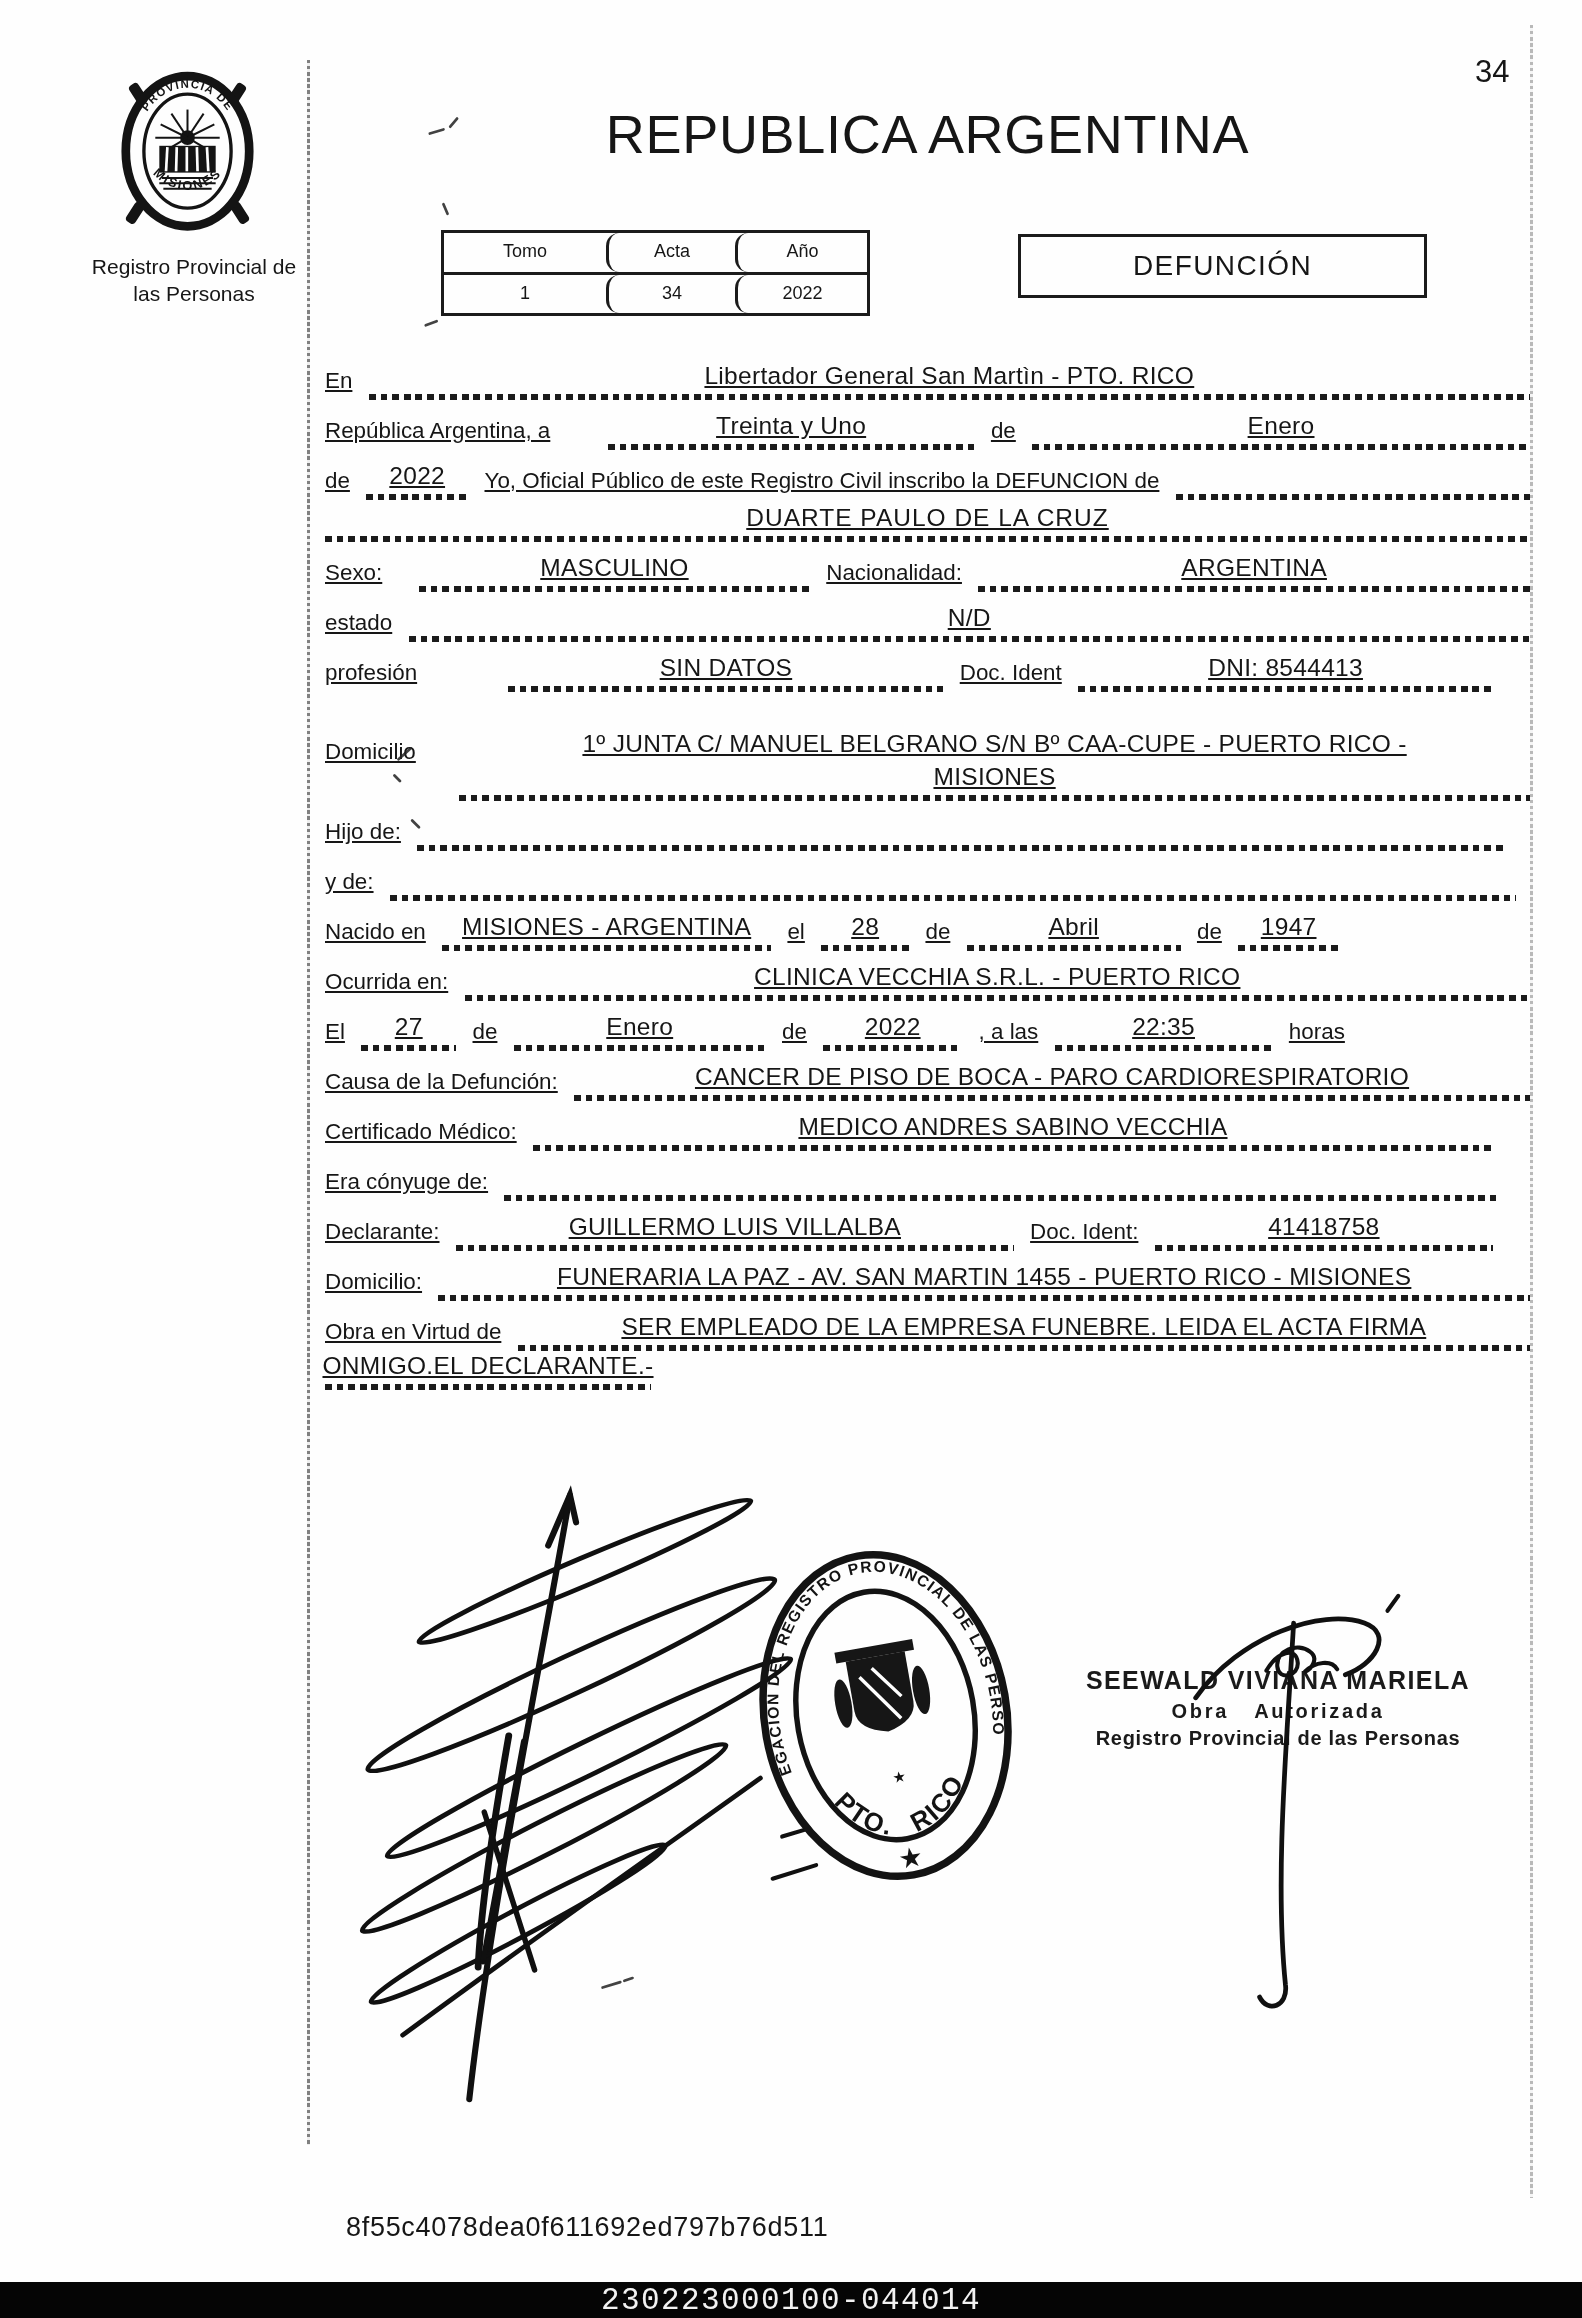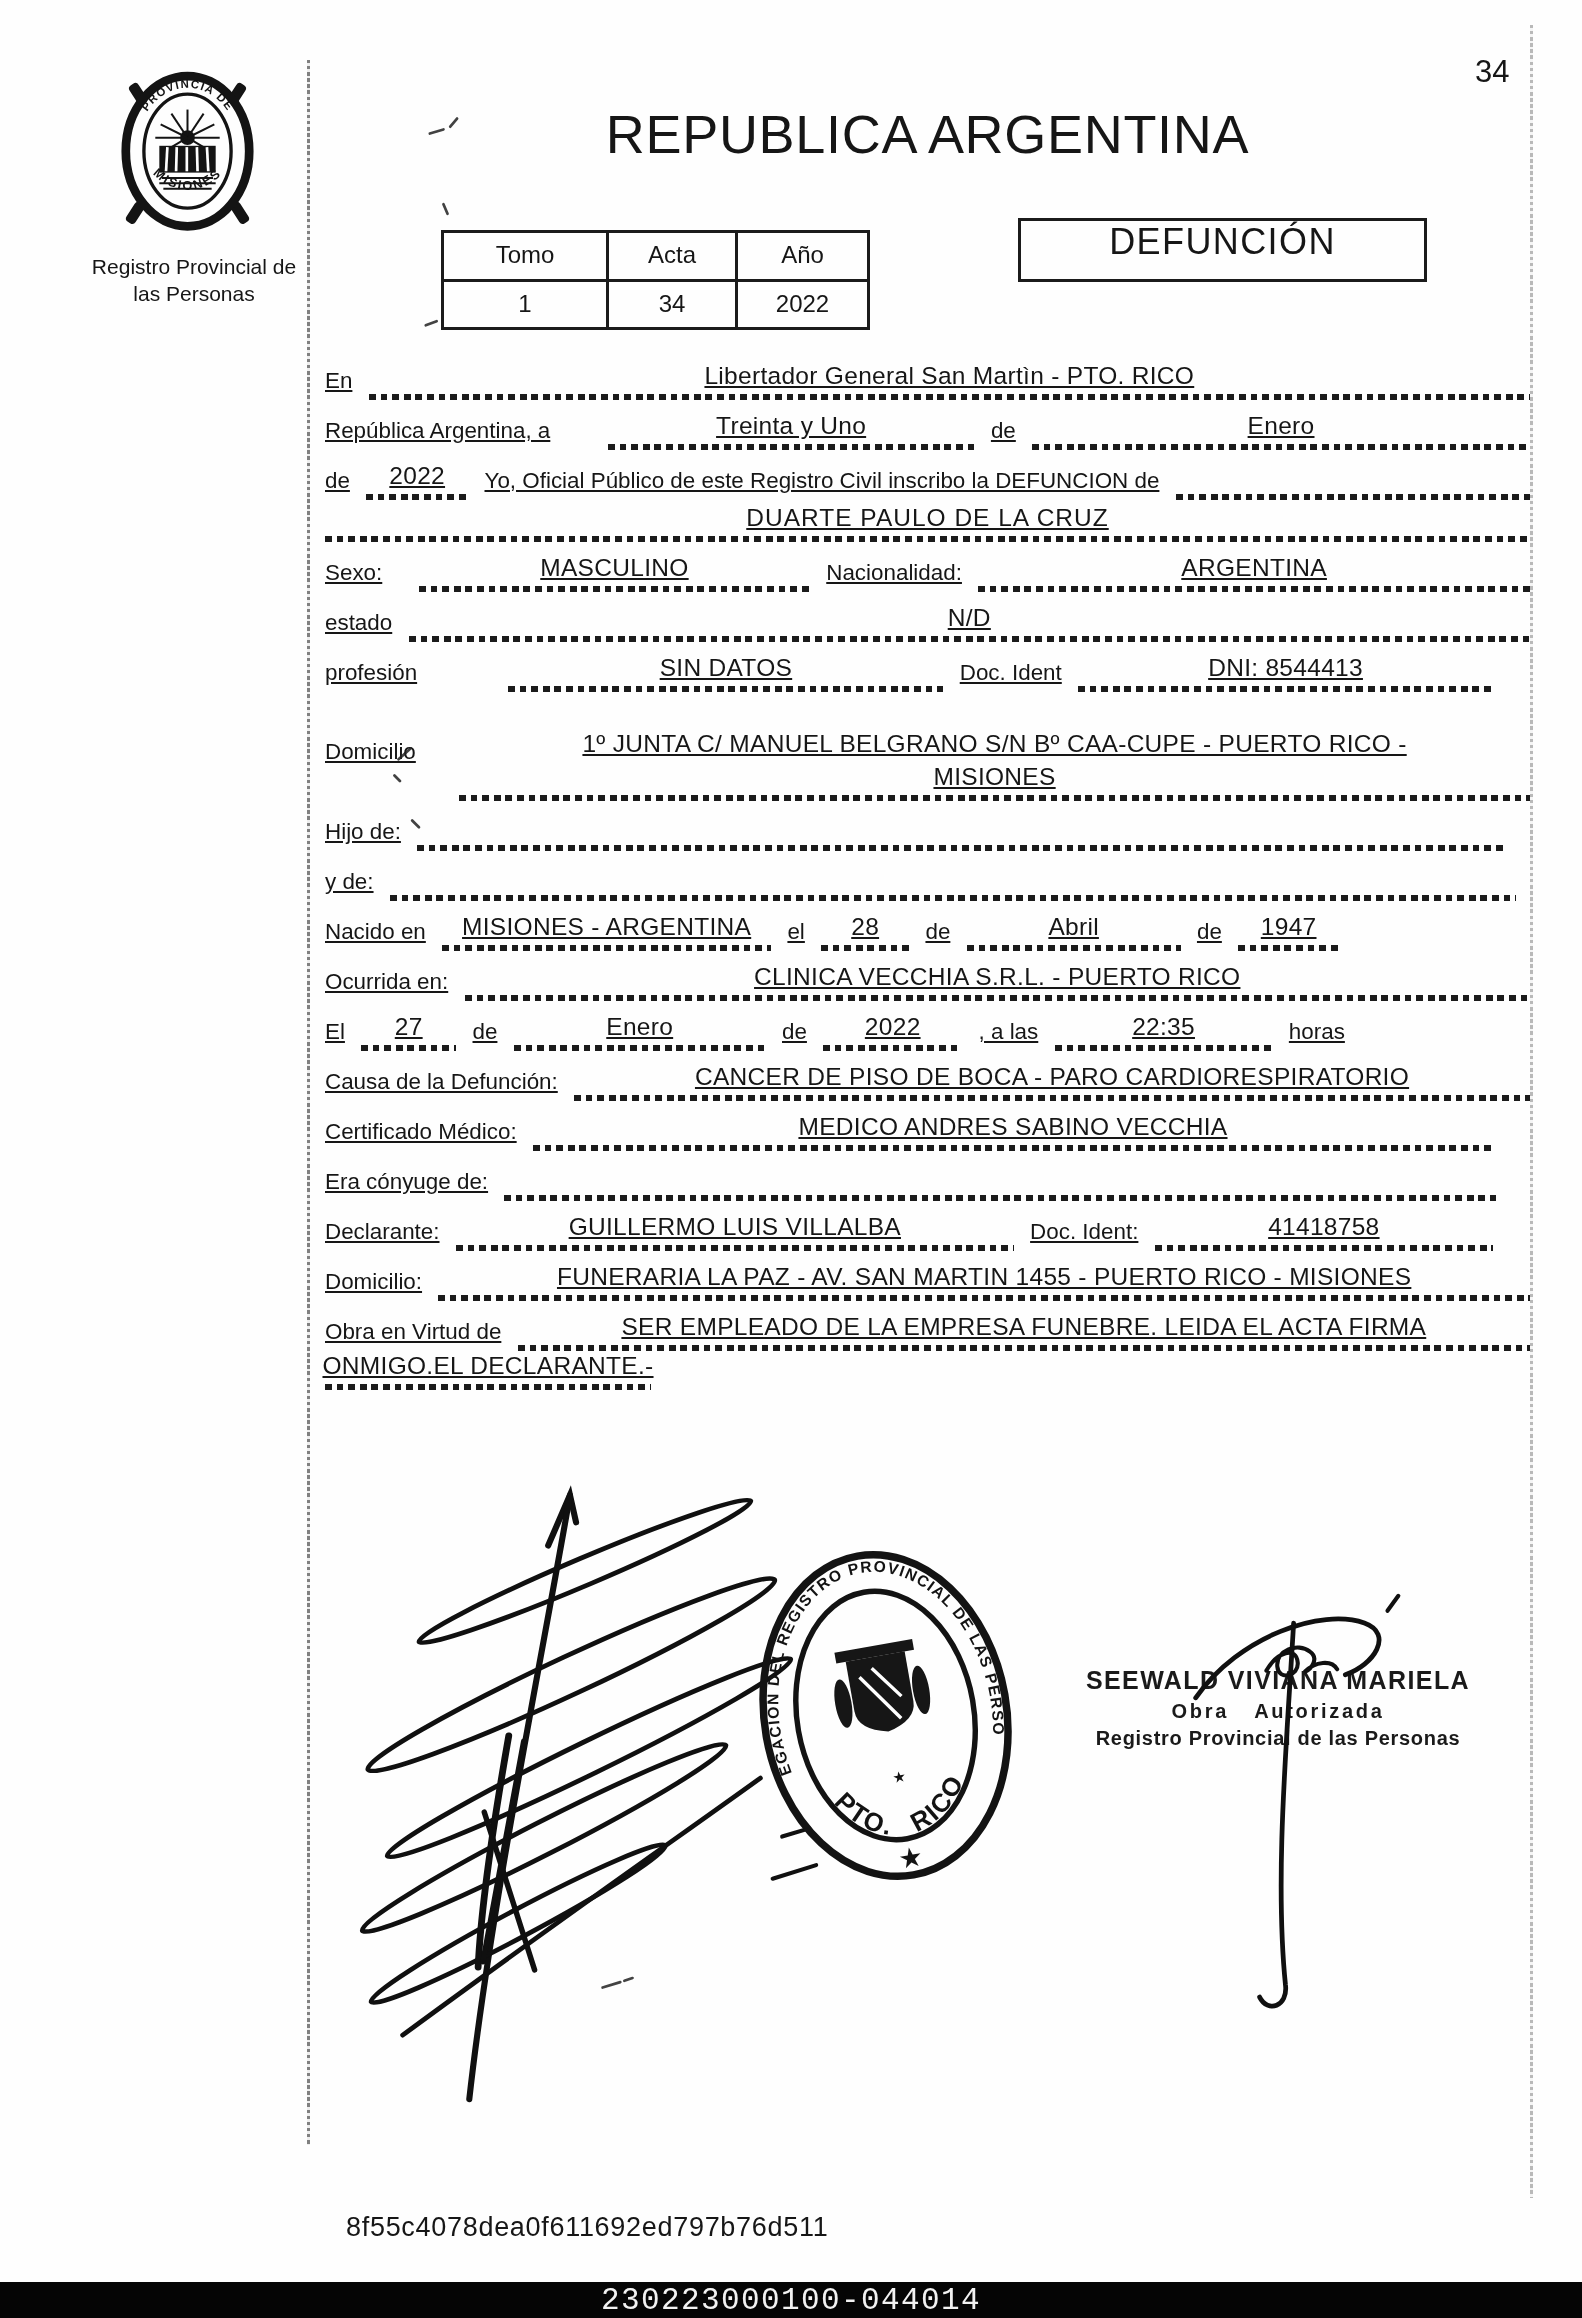--- a/index.html
+++ b/index.html
@@ -22,28 +22,28 @@
     font-size:21px; line-height:1.3; }
 
   .doc-title { position:absolute; left:325px; top:103px; width:1205px; text-align:center;
     font-size:54px; letter-spacing:0.7px; white-space:nowrap; }
 
   
   .record-table { position:absolute; left:441px; top:230px; width:423px;
     border:3.4px solid #1b1b1b; border-collapse:collapse; }
   .record-table .tr { display:flex; }
   .record-table .tr + .tr { border-top:3.4px solid #1b1b1b; }
-  .record-table .td { box-sizing:border-box; text-align:center; font-size:24px;
-    padding:8.2px 0 9.5px 0; }
+  .record-table .td { box-sizing:border-box; text-align:center; font-size:18px;
+    padding:8.2px 0 9.5px 0;border-radius:13px; }
   .record-table .td + .td { border-left:3.4px solid #1b1b1b; }
   .record-table .c1 { width:162px; } .record-table .c2 { width:129px; } .record-table .c3 { flex:1; }
 
-  .act-type-box { position:absolute; left:1018px; top:218px; width:403px; height:58px;
-    border:3.4px solid #1b1b1b; display:flex; justify-content:center;
-    font-size:36px; letter-spacing:1.4px; }
+  .act-type-box { position:absolute; left:1018px; top:234px; width:403px; height:58px;
+    border:3.4px solid #1b1b1b; display:flex; align-items:center; justify-content:center;
+    font-size:28px; letter-spacing:1.4px; }
 
   
   .form { position:absolute; left:325px; top:350px; width:1205px; }
   .row { display:flex; align-items:flex-end; height:50px;text-decoration:underline; }
   .lab { font-size:22.4px; line-height:1; padding:0 16.3px 7.5px 0; white-space:nowrap; }
   .lab.mid { padding:0 16.3px 7.5px 16.3px; }
   .fill { display:flex; flex-direction:column; justify-content:flex-end; align-items:center; min-width:0; }
   .fill .val { font-size:24.5px; line-height:1.12; white-space:nowrap; margin-bottom:4.8px; letter-spacing:0.3px; }
   .fill .dots { align-self:stretch; height:6.1px;
     background-image:repeating-linear-gradient(90deg,#1b1b1b 0 6.8px, transparent 6.8px 11.6px); }

